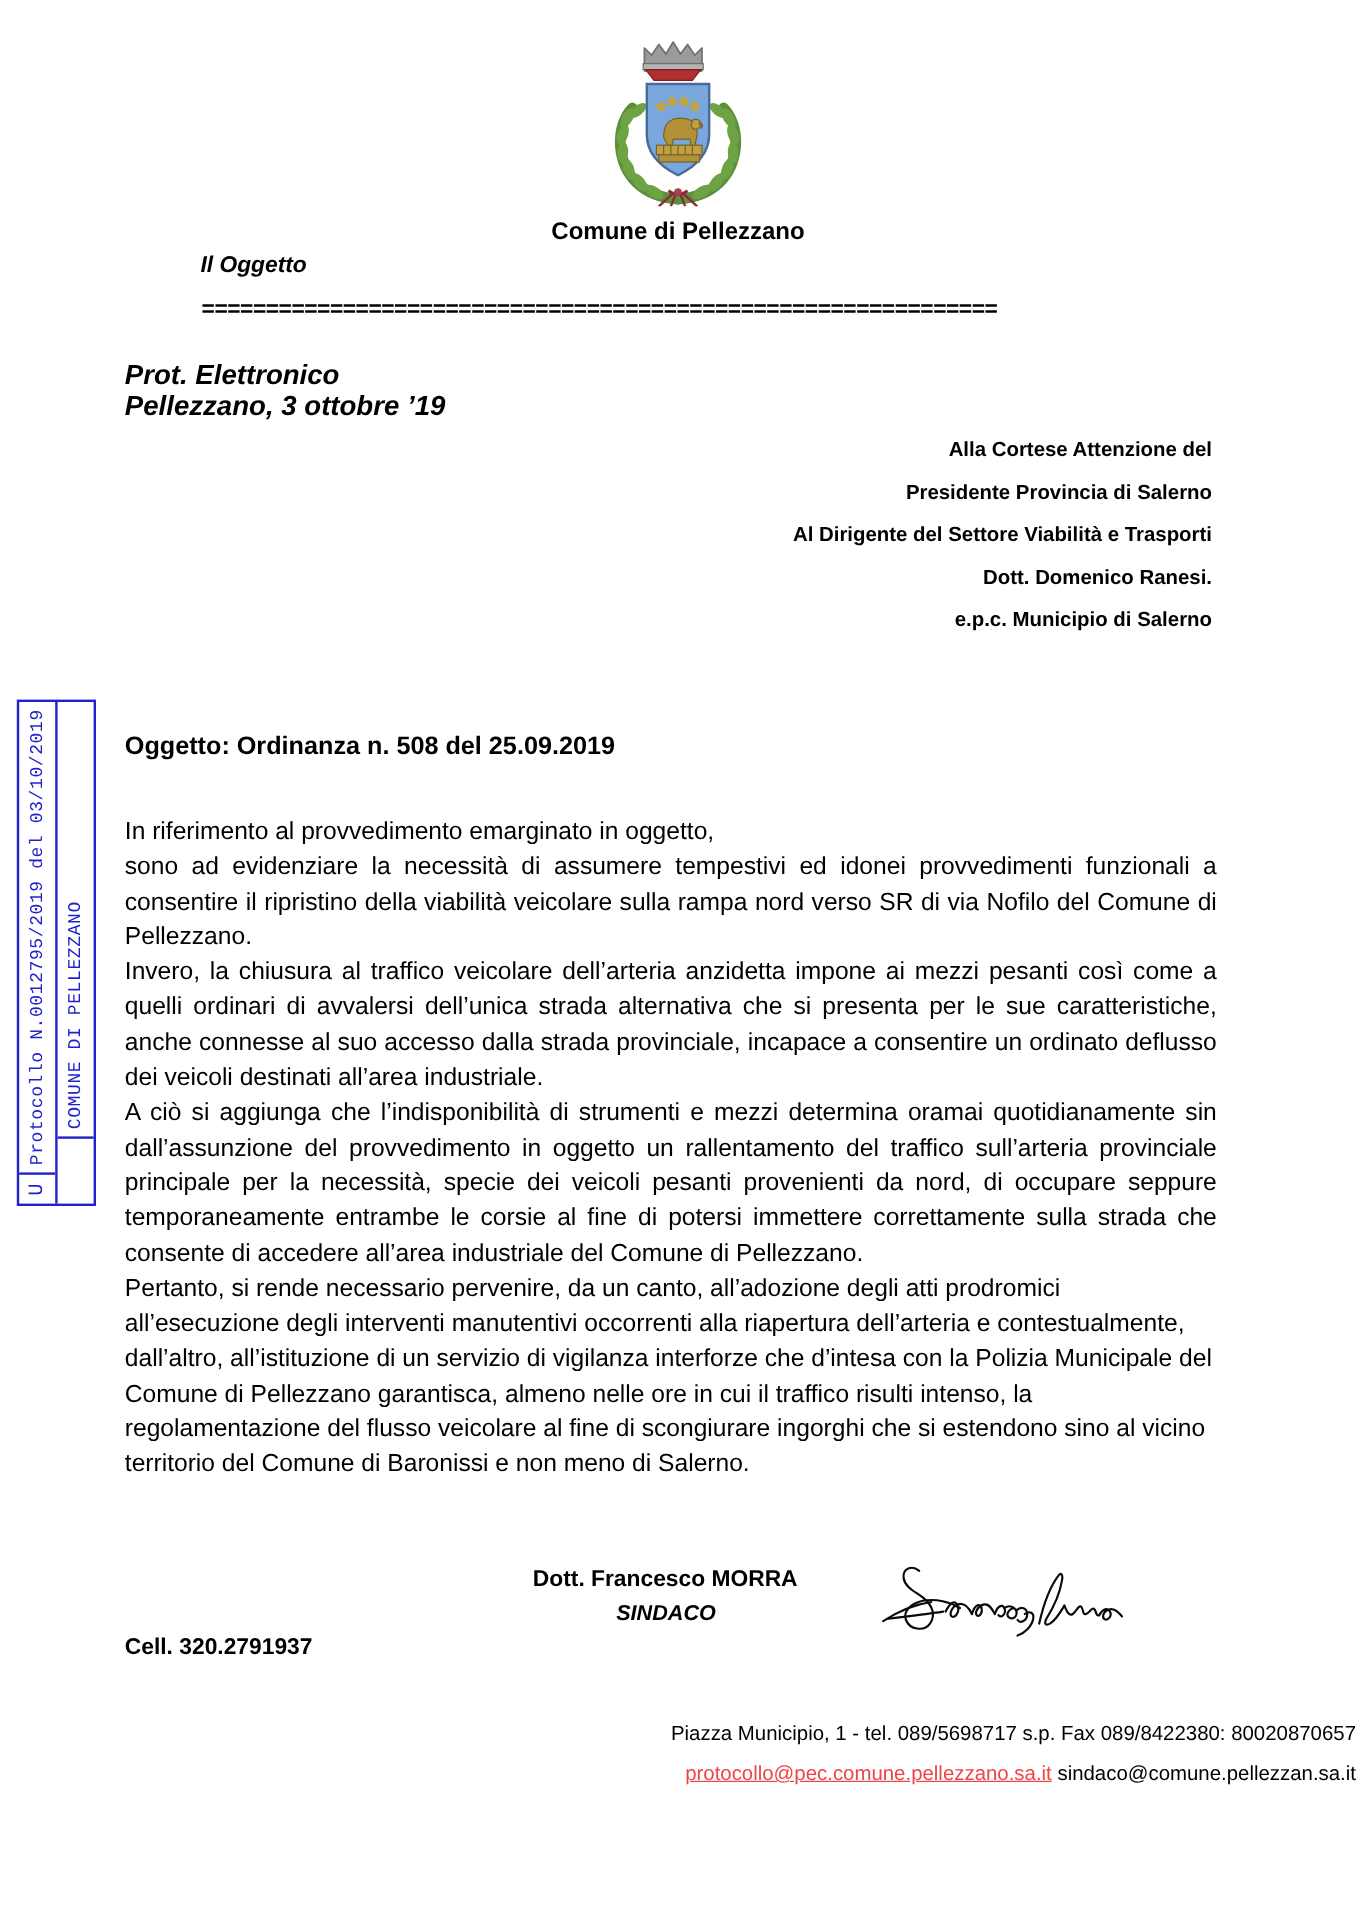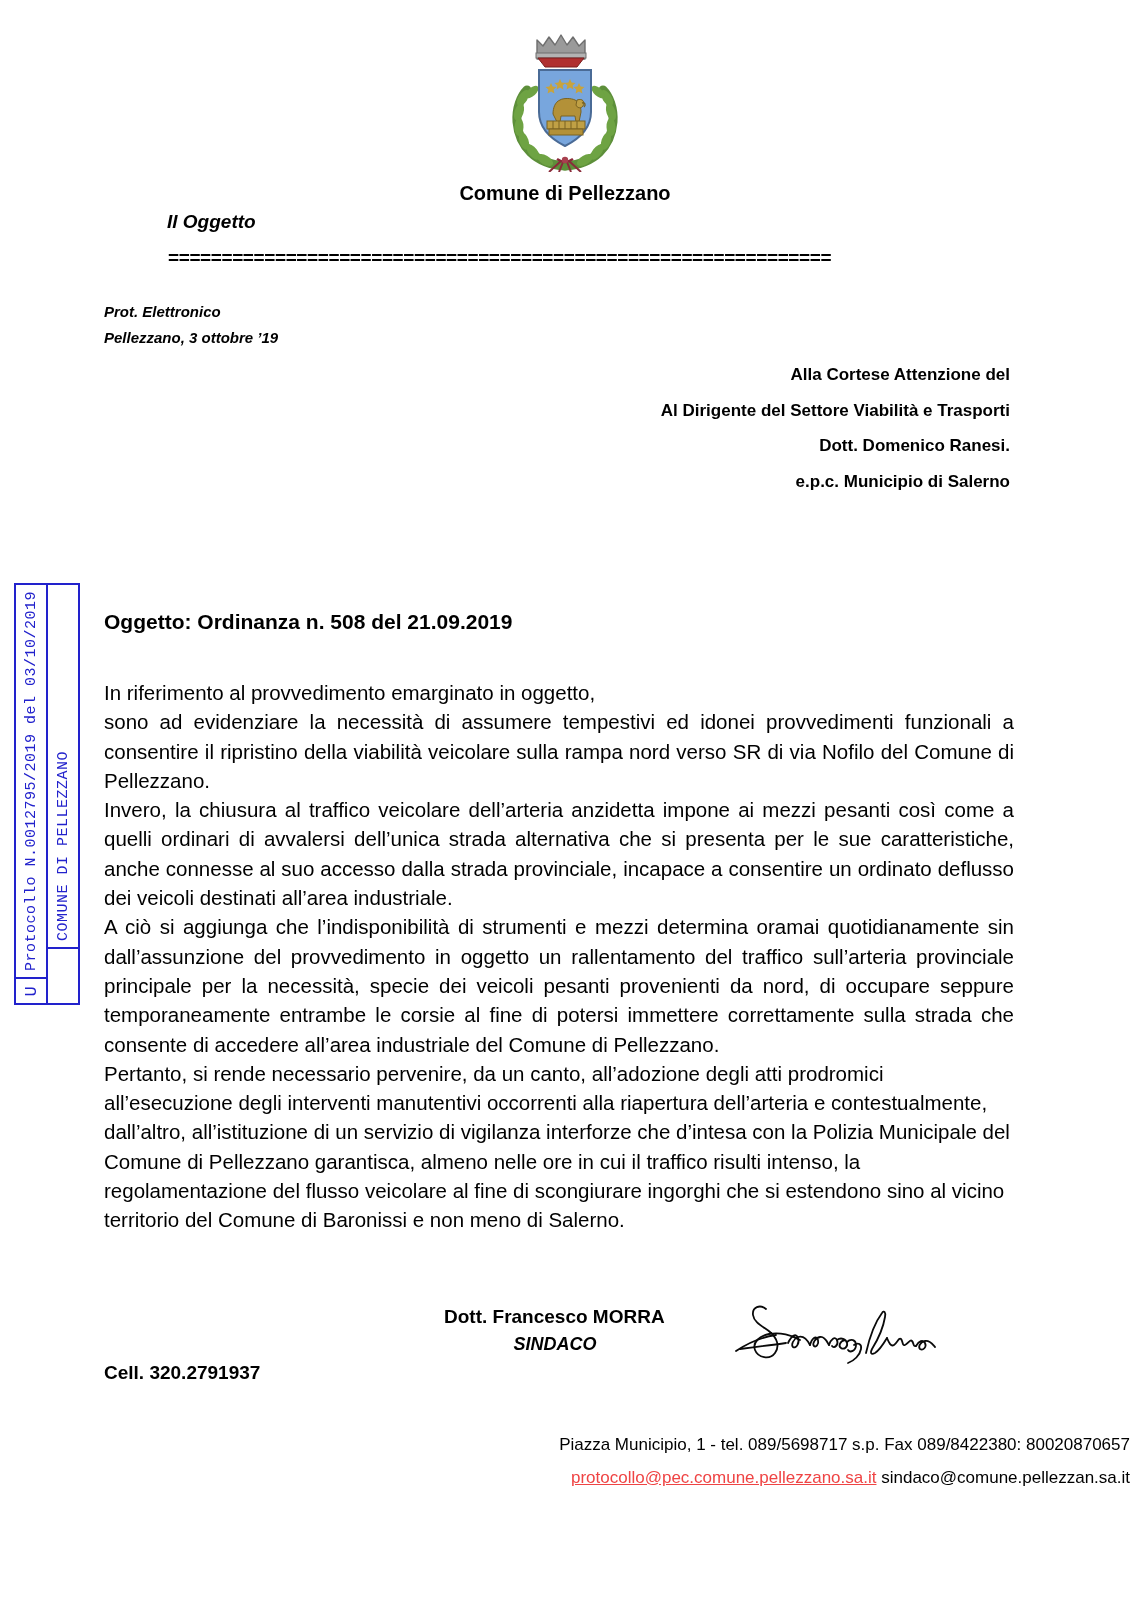--- a/index.html
+++ b/index.html
@@ -62,21 +62,21 @@
     letter-spacing: -0.4px;
     white-space: nowrap;
     overflow: hidden;
     font-family: "Liberation Sans", sans-serif;
   }
 
   .prot-block {
     position: absolute;
     left: 104px;
     top: 299px;
-    font-size: 15px;
+    font-size: 23px;
     font-weight: bold;
     font-style: italic;
     line-height: 26px;
   }
 
   .addressee {
     position: absolute;
     right: 120px;
     top: 357px;
     text-align: right;
@@ -286,39 +286,40 @@
 
   <div class="sep-line">==============================================================</div>
 
   <div class="prot-block">
     <div>Prot. Elettronico</div>
     <div>Pellezzano, 3 ottobre ’19</div>
   </div>
 
   <div class="addressee">
     <div>Alla Cortese Attenzione del</div>
+    <div>Presidente  Provincia di Salerno</div>
     <div>Al Dirigente del Settore Viabilità e Trasporti</div>
     <div>Dott. Domenico Ranesi.</div>
     <div>e.p.c. Municipio di Salerno</div>
   </div>
 
   <div class="stamp">
     <div class="stamp-inner">
       <div class="stamp-row top">
         <div class="stamp-cell u">U</div>
         <div class="stamp-cell body">Protocollo N.0012795/2019 del 03/10/2019</div>
       </div>
       <div class="stamp-row">
         <div class="stamp-cell blank"></div>
         <div class="stamp-cell body">COMUNE DI PELLEZZANO</div>
       </div>
     </div>
   </div>
 
-  <div class="oggetto">Oggetto: Ordinanza n. 508 del 21.09.2019</div>
+  <div class="oggetto">Oggetto: Ordinanza n. 508 del 25.09.2019</div>
 
   <div class="letter-body">
     <p>In riferimento al provvedimento emarginato in oggetto,</p>
     <p>sono ad evidenziare la necessità di assumere tempestivi ed idonei provvedimenti funzionali a consentire il ripristino della viabilità veicolare sulla rampa nord verso SR di via Nofilo del Comune di Pellezzano.</p>
     <p>Invero, la chiusura al traffico veicolare dell’arteria anzidetta impone ai mezzi pesanti così come a quelli ordinari di avvalersi dell’unica strada alternativa che si presenta per le sue caratteristiche, anche connesse  al suo accesso dalla strada provinciale, incapace a consentire un ordinato deflusso dei veicoli destinati all’area industriale.</p>
     <p>A ciò si aggiunga che l’indisponibilità di strumenti e mezzi determina oramai quotidianamente sin dall’assunzione del provvedimento in oggetto un rallentamento del traffico sull’arteria provinciale principale per la necessità, specie dei veicoli pesanti provenienti da nord, di occupare seppure temporaneamente entrambe le corsie al fine di potersi immettere correttamente sulla strada che consente di accedere all’area industriale del Comune di Pellezzano.</p>
     <p>Pertanto, si rende necessario pervenire, da un canto, all’adozione degli atti prodromici all’esecuzione degli interventi manutentivi occorrenti alla riapertura dell’arteria e contestualmente, dall’altro, all’istituzione di un servizio di vigilanza interforze che d’intesa con la Polizia Municipale del Comune di Pellezzano garantisca, almeno nelle ore in cui il traffico risulti intenso,  la regolamentazione del flusso veicolare al fine di scongiurare ingorghi che si estendono sino al vicino territorio del Comune di Baronissi e non meno di Salerno.</p>
   </div>
 
   <div class="sig-name">Dott. Francesco MORRA</div>

